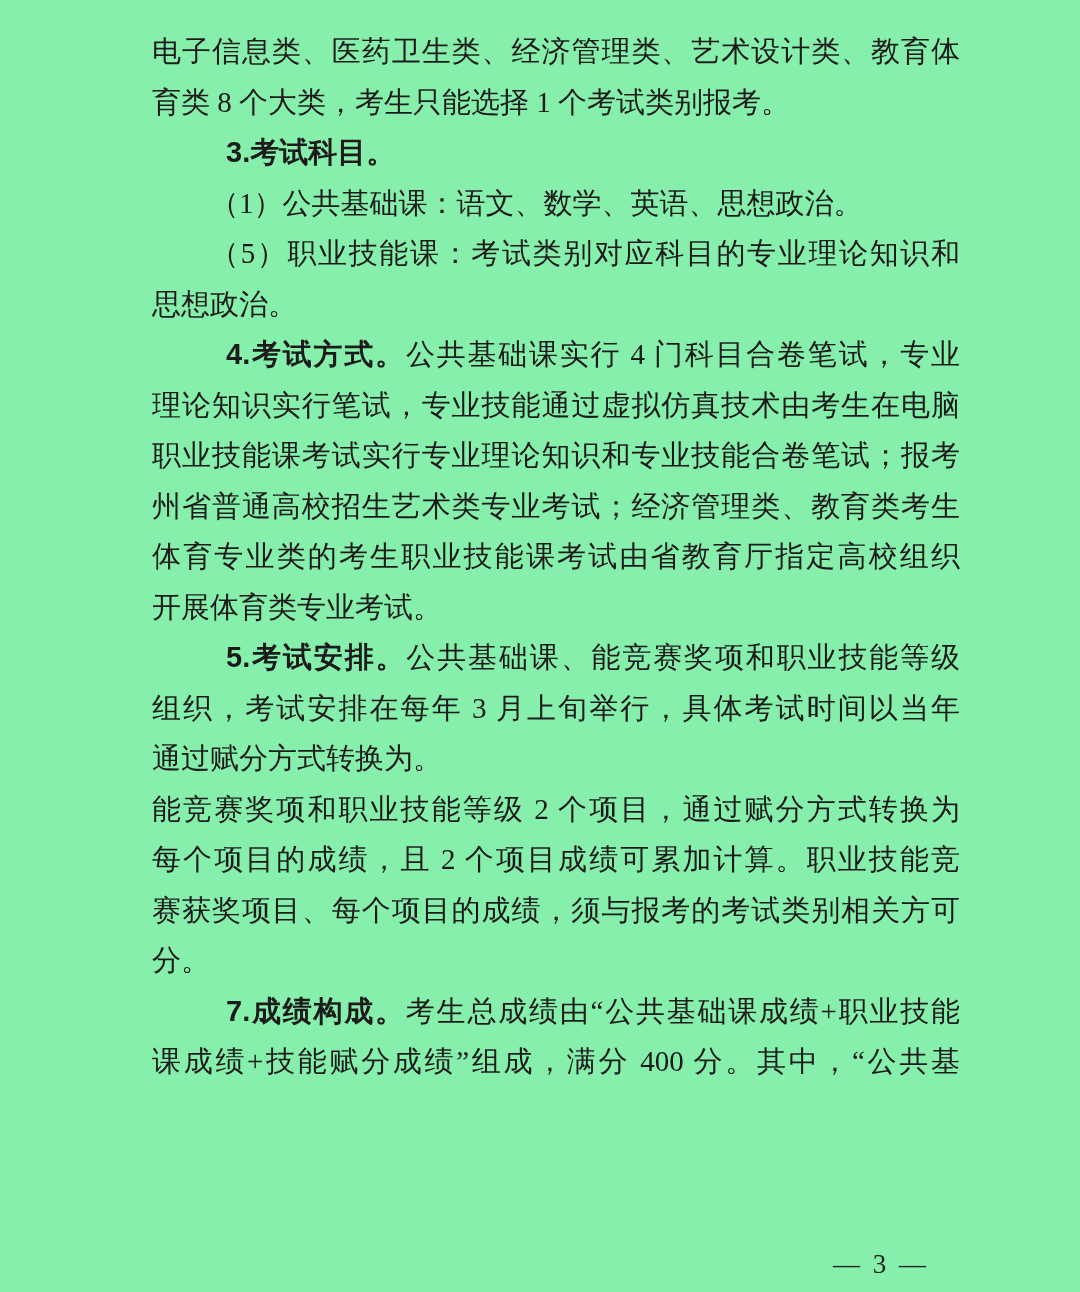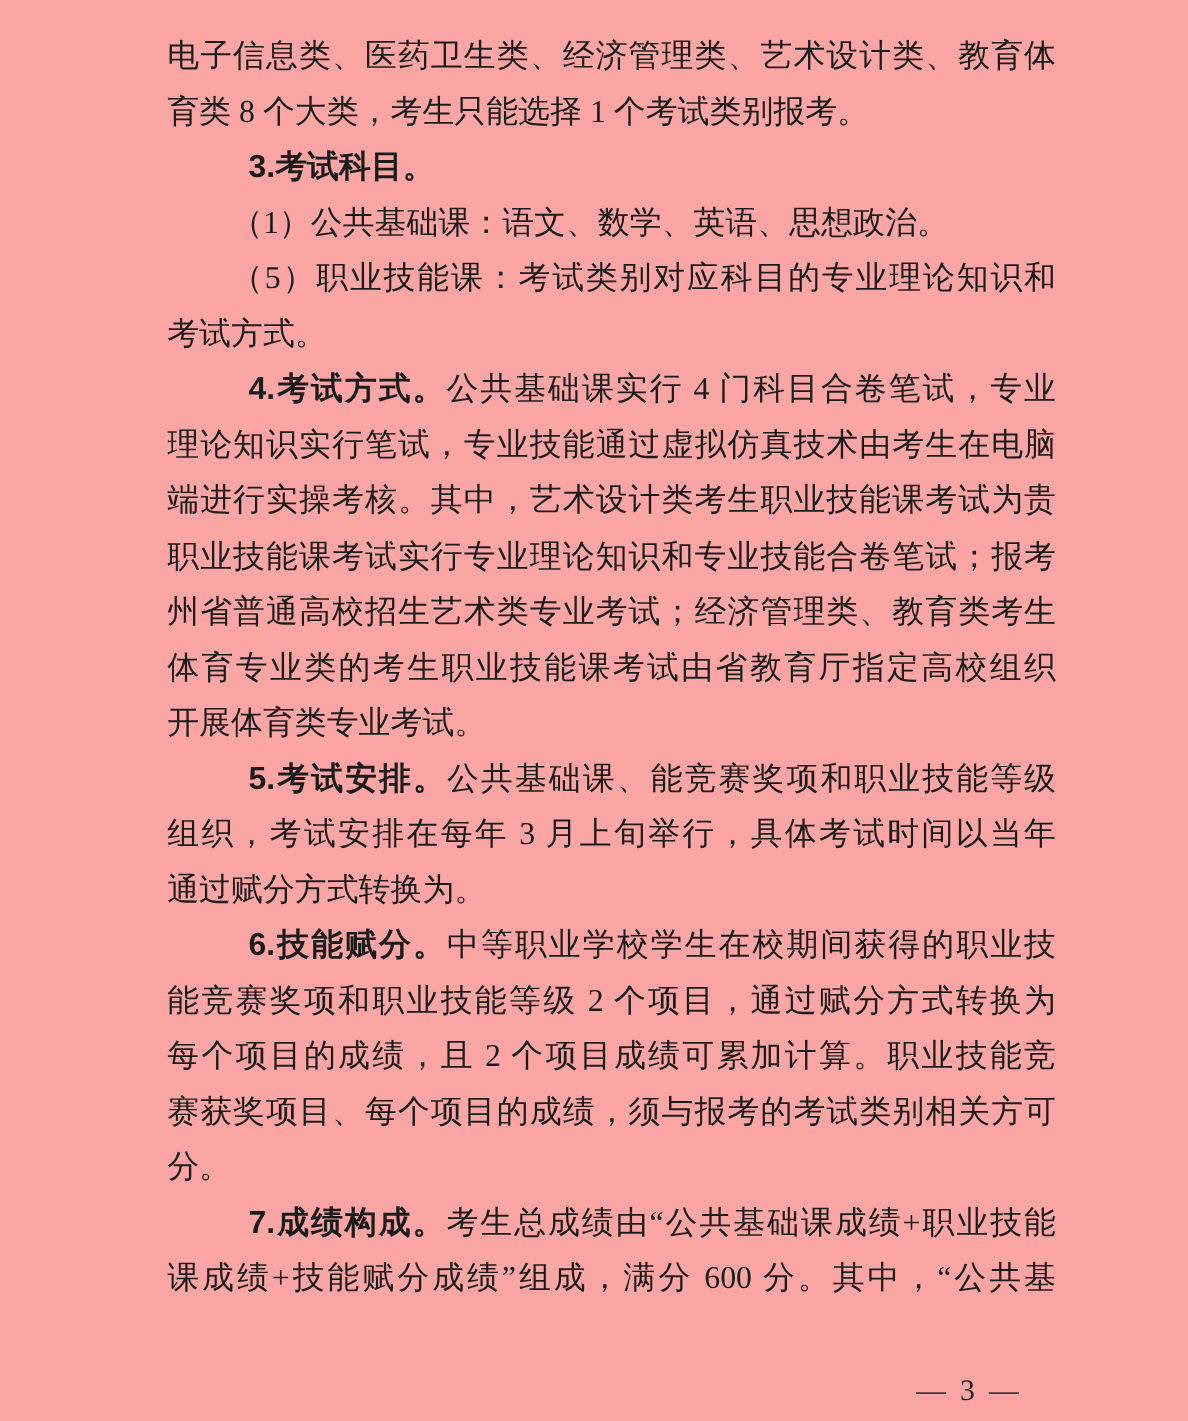--- a/index.html
+++ b/index.html
@@ -4,21 +4,21 @@
 <style>
   * { margin: 0; padding: 0; box-sizing: border-box; }
   html, body { background: #ffffff; }
   body {
     width: 1080px; height: 1292px;
     font-family: "Liberation Serif", "DejaVu Serif", serif;
   }
   .page {
     position: relative;
     width: 1080px; height: 1292px;
-    background: #fca5a5;
+    background: #86efac;
     overflow: hidden;
     color: #1b1b1b;
   }
   .content {
     position: absolute;
     left: 152px; top: 26px; width: 808px;
   }
   .ln {
     font-size: 29px;
     height: 50.5px;
@@ -58,56 +58,52 @@
       <div class="ln">电子信息类、医药卫生类、经济管理类、艺术设计类、教育体</div>
       <div class="ln flush">育类 8 个大类，考生只能选择 1 个考试类别报考。</div>
     </div>
 
     <div>
       <div class="ln flush ind">
         <span class="hd">3.考试科目。</span>
       </div>
       <div class="ln flush ind">（1）公共基础课：语文、数学、英语、思想政治。</div>
       <div class="ln ind">（5）职业技能课：考试类别对应科目的专业理论知识和</div>
-      <div class="ln flush">考试方式。</div>
+      <div class="ln flush">思想政治。</div>
     </div>
 
     <div>
       <div class="ln ind">
         <span class="hd">4.考试方式。</span><span>公共基础课实行 4 门科目合卷笔试，专业</span>
       </div>
       <div class="ln">理论知识实行笔试，专业技能通过虚拟仿真技术由考生在电脑</div>
-      <div class="ln">端进行实操考核。其中，艺术设计类考生职业技能课考试为贵</div>
       <div class="ln">职业技能课考试实行专业理论知识和专业技能合卷笔试；报考</div>
       <div class="ln">州省普通高校招生艺术类专业考试；经济管理类、教育类考生</div>
       <div class="ln">体育专业类的考生职业技能课考试由省教育厅指定高校组织</div>
       <div class="ln flush">开展体育类专业考试。</div>
     </div>
 
     <div>
       <div class="ln ind">
         <span class="hd">5.考试安排。</span><span>公共基础课、能竞赛奖项和职业技能等级</span>
       </div>
       <div class="ln">组织，考试安排在每年 3 月上旬举行，具体考试时间以当年</div>
       <div class="ln flush">通过赋分方式转换为。</div>
     </div>
 
     <div>
-      <div class="ln ind">
-        <span class="hd">6.技能赋分。</span><span>中等职业学校学生在校期间获得的职业技</span>
-      </div>
       <div class="ln">能竞赛奖项和职业技能等级 2 个项目，通过赋分方式转换为</div>
       <div class="ln">每个项目的成绩，且 2 个项目成绩可累加计算。职业技能竞</div>
       <div class="ln">赛获奖项目、每个项目的成绩，须与报考的考试类别相关方可赋</div>
       <div class="ln flush">分。</div>
     </div>
 
     <div>
       <div class="ln ind">
         <span class="hd">7.成绩构成。</span><span>考生总成绩由“公共基础课成绩+职业技能</span>
       </div>
-      <div class="ln">课成绩+技能赋分成绩”组成，满分 600 分。其中，“公共基</div>
+      <div class="ln">课成绩+技能赋分成绩”组成，满分 400 分。其中，“公共基</div>
     </div>
 
   </div>
 
   <div class="pageno">— 3 —</div>
 </div>
 
 </body></html>

